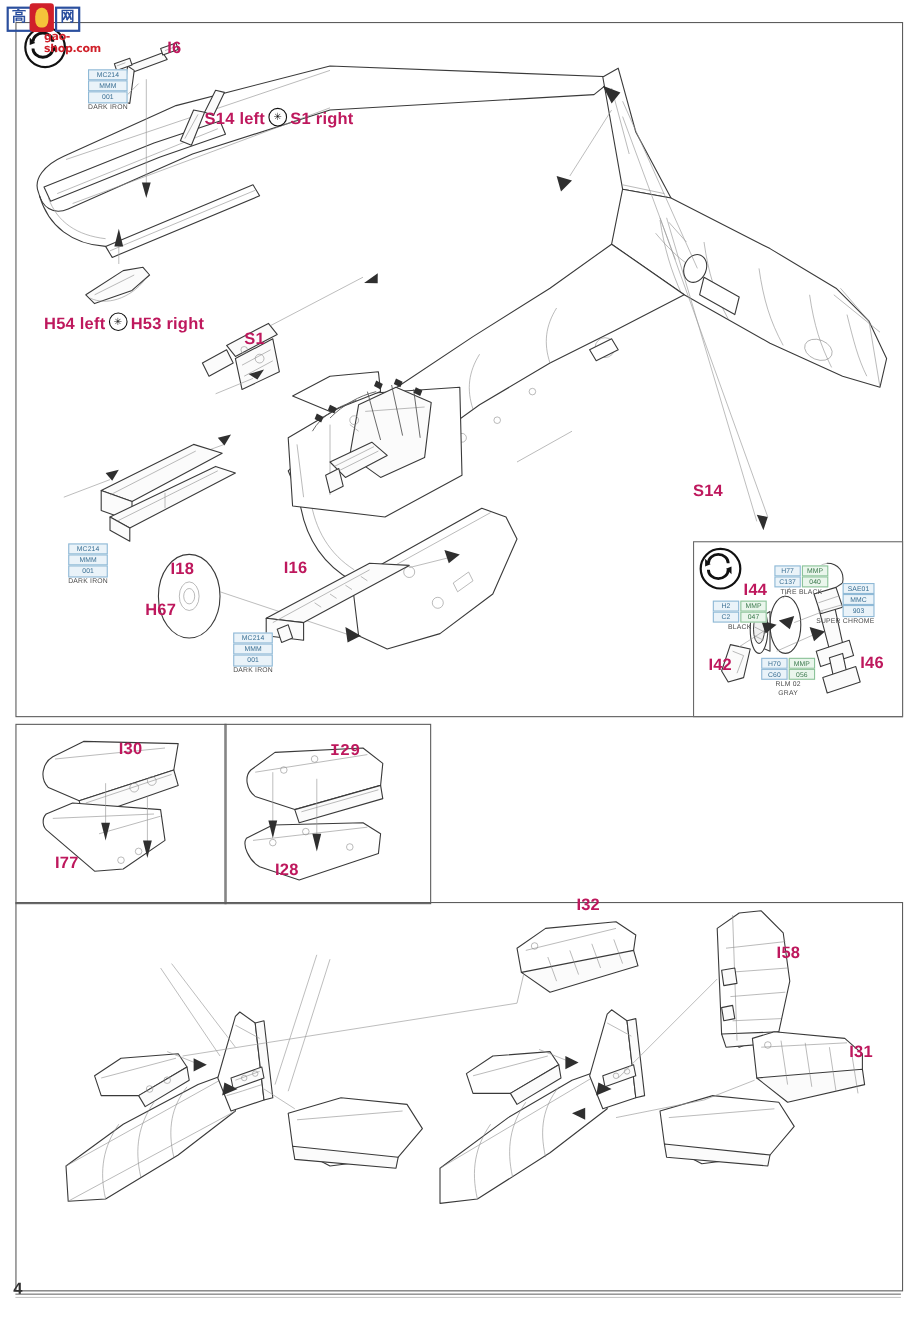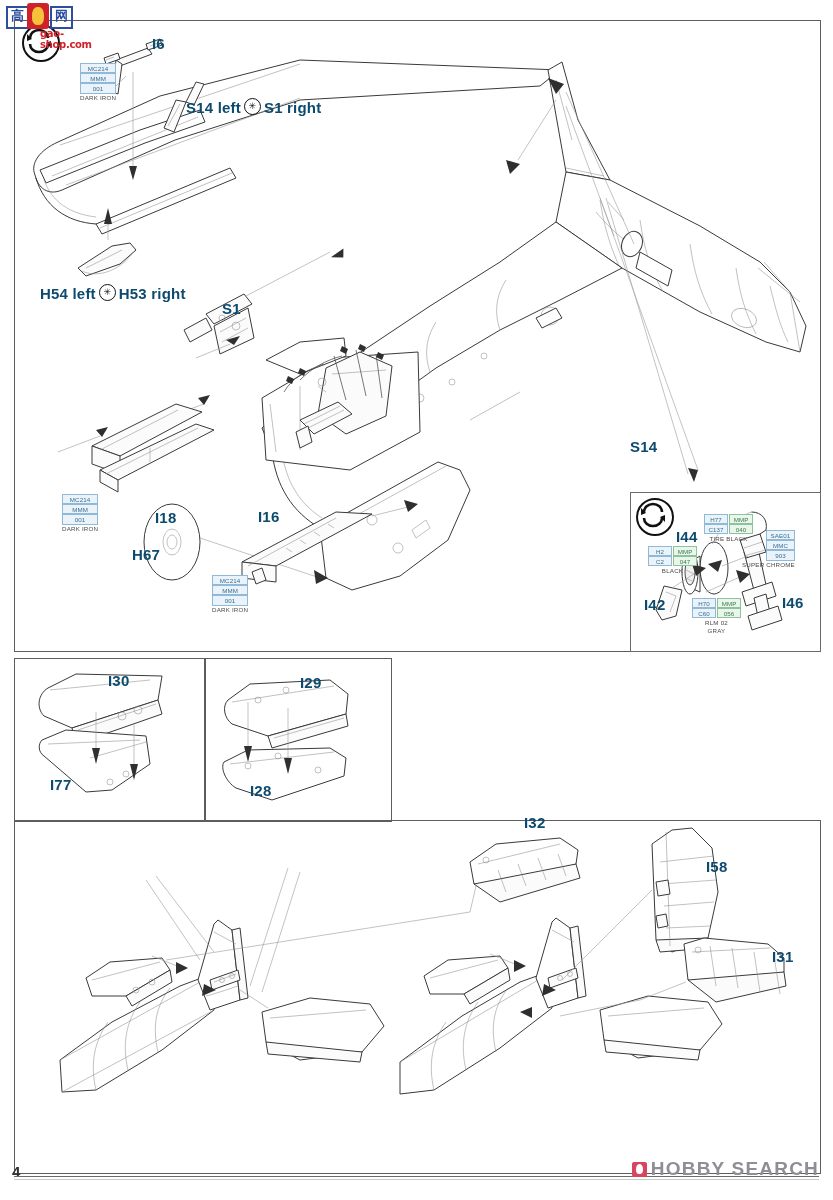--- a/index.html
+++ b/index.html
@@ -6,21 +6,21 @@
   body{width:833px;height:1200px;position:relative;overflow:hidden;
        font-family:"Liberation Sans","DejaVu Sans",sans-serif;color:#111;}
 
   
   #sheet{position:absolute;left:0;top:0;width:833px;height:1200px;background:#fff;}
 
   .panel{position:absolute;border:1.4px solid #5d5d5d;background:transparent;}
   .panel-inner{position:absolute;border:1.1px solid #6a6a6a;}
 
   .label{position:absolute;font-weight:bold;font-size:15px;letter-spacing:0.2px;
-         color:#0c4a6e;white-space:nowrap;}
+         color:#be185d;white-space:nowrap;}
 
   
   .paint{position:absolute;width:auto;}
   .paint .rowchips{display:flex;gap:1px;}
   .chip{font-size:6.2px;line-height:7.2px;padding:0.5px 2px;border:0.6px solid #8fb9d6;
         background:#eaf3f9;color:#3a6f93;font-family:"Liberation Sans",sans-serif;
         letter-spacing:0.1px;text-align:center;min-width:18px;}
   .chip.g{border-color:#8cc39a;background:#eaf6ec;color:#3c7a4d;}
   .paintname{font-size:6.2px;line-height:7.4px;color:#4b4b4b;text-align:center;
              letter-spacing:0.2px;margin-top:0.5px;white-space:nowrap;}
@@ -452,21 +452,21 @@
   <div class="label" style="left:155px;top:470px;margin-top:39px;">I18</div>
   <div class="label" style="left:258px;top:508px;">I16</div>
   <div class="label" style="left:132px;top:546px;">H67</div>
 
   <div class="label" style="left:644px;top:596px;">I42</div>
   <div class="label" style="left:676px;top:528px;">I44</div>
   <div class="label" style="left:782px;top:594px;">I46</div>
 
   <div class="label" style="left:108px;top:672px;">I30</div>
   <div class="label" style="left:50px;top:776px;">I77</div>
-  <div class="label" style="left:300px;top:674px;">I29</div>
+  <div class="label" style="left:300px;top:674px;font-family:Liberation Mono, monospace;">I29</div>
   <div class="label" style="left:250px;top:782px;">I28</div>
 
   <div class="label" style="left:524px;top:814px;">I32</div>
   <div class="label" style="left:706px;top:858px;">I58</div>
   <div class="label" style="left:756px;top:948px;padding-left:16px;">I31</div>
 
   <div class="paint" style="left:80px;top:63px;">
     <div class="col">
       <div class="chip">MC214</div>
       <div class="chip">MMM</div>
@@ -549,18 +549,14 @@
     <div class="cbox c1">高</div>
     <div class="seal"></div>
     <div class="cbox c3">网</div>
     <div class="wmtxt">gao-shop.com</div>
   </div>
 
   <div id="pageno">4</div>
   <div id="footrule"></div>
   <div id="footrule2"></div>
 
-  <div id="hslogo">
-    <div class="flame"></div>
-    <div class="txt">HOBBY SEARCH</div>
-  </div>
 
 </div>
 
 </body></html>

